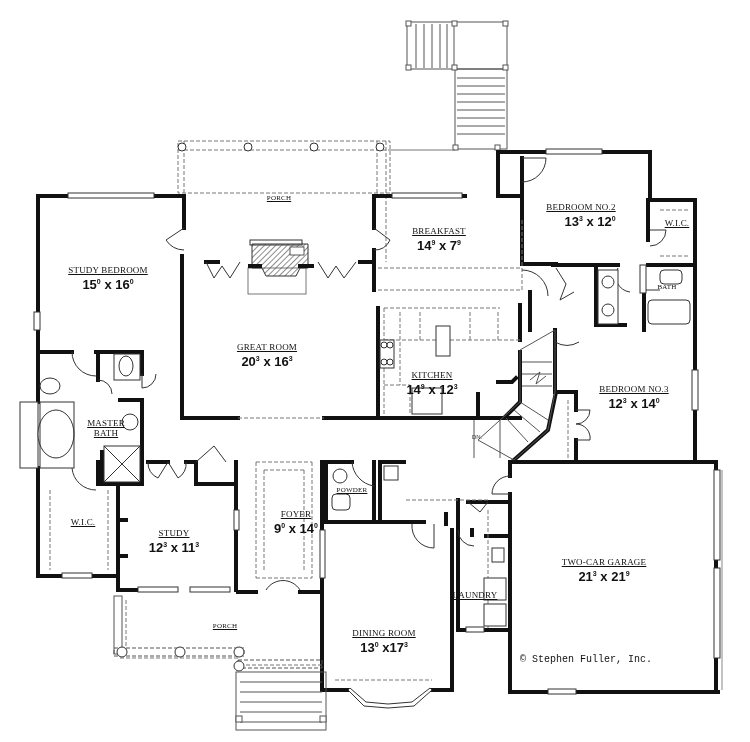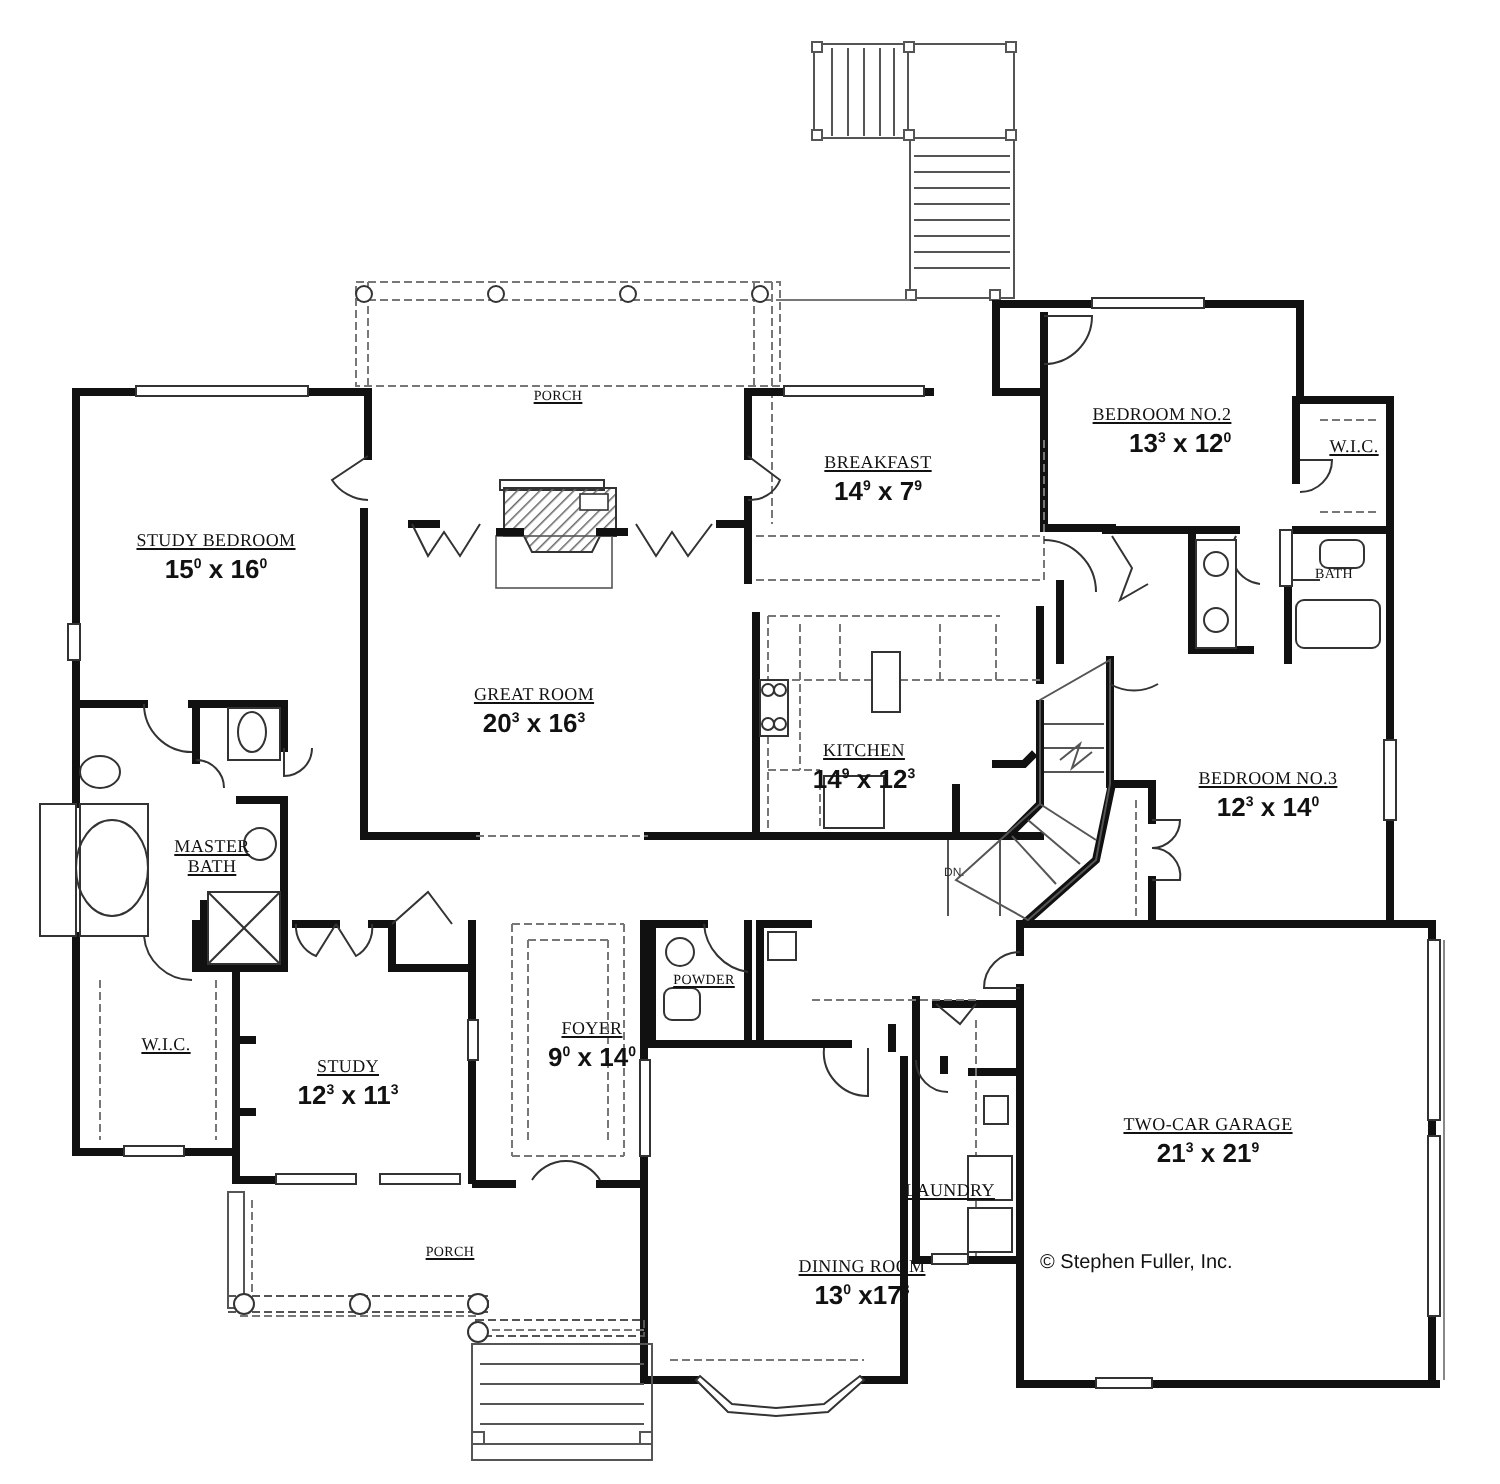--- a/index.html
+++ b/index.html
@@ -391,20 +391,20 @@
 
 <div class="room-label" style="left:604px; top:557px;">
   <span class="room-name">TWO-CAR GARAGE</span>
   <span class="room-dim"><span>21</span><sup>3</sup> x <span>21</span><sup>9</sup></span>
 </div>
 
 <div class="room-label" style="left:225px; top:622px;">
   <span class="room-name small">PORCH</span>
 </div>
 
-<div class="room-label" style="left:384px; top:628px;margin-left:47px;">
+<div class="room-label" style="left:384px; top:628px;">
   <span class="room-name">DINING ROOM</span>
   <span class="room-dim"><span>13</span><sup>0</sup> x<span>17</span><sup>3</sup></span>
 </div>
 
 <div class="dn" style="left:472px; top:434px;">DN.</div>
 
-<div class="copyright" style="left:520px; top:626px;">© Stephen Fuller, Inc.</div>
+<div class="copyright" style="left:520px; top:654px;font-family:Liberation Mono, monospace;">© Stephen Fuller, Inc.</div>
 
 </body></html>

